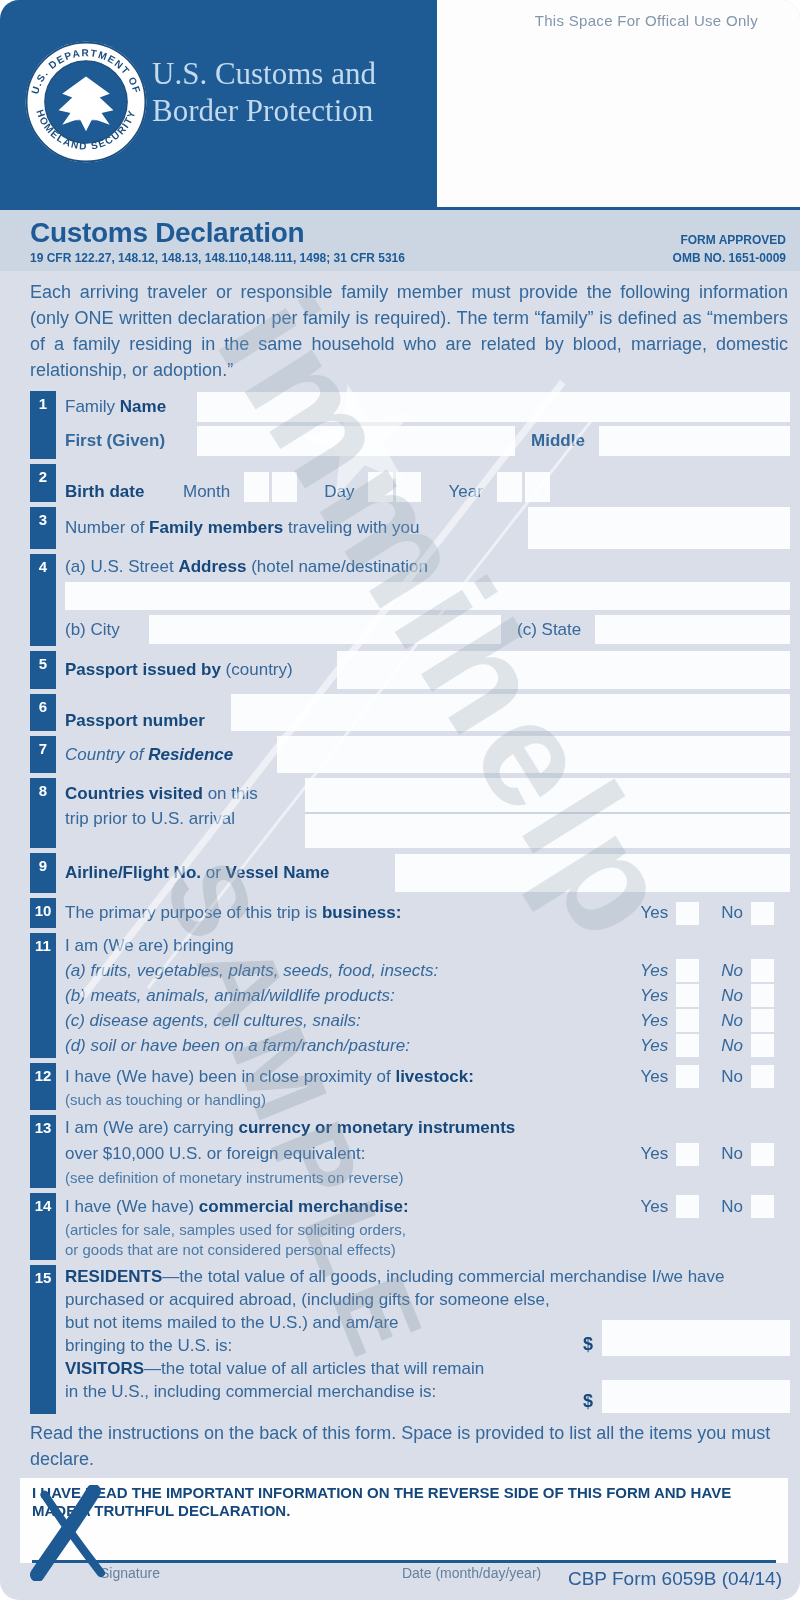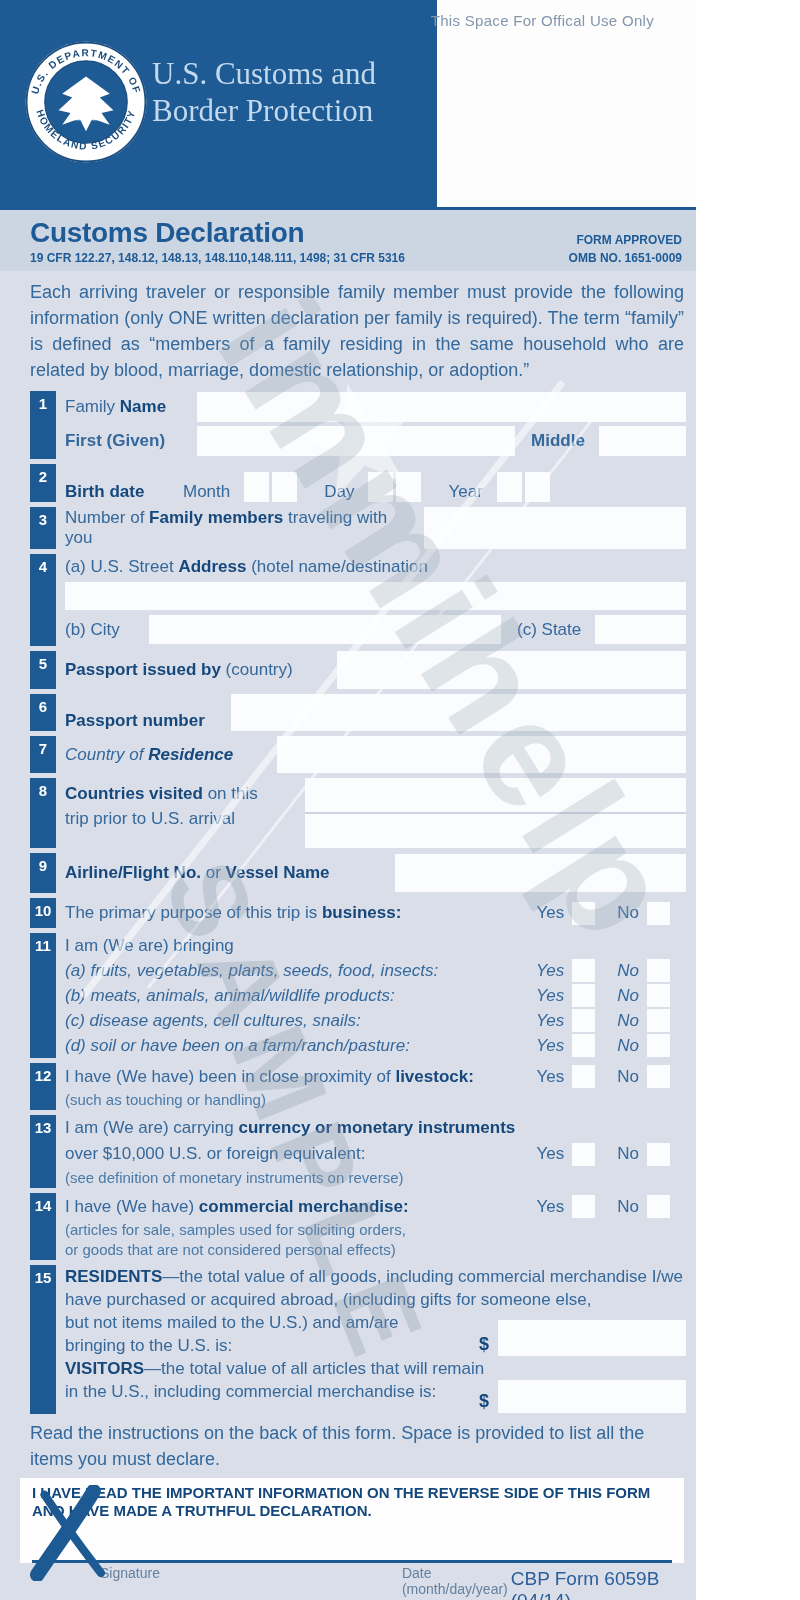--- a/index.html
+++ b/index.html
@@ -1,18 +1,18 @@
 <!DOCTYPE html>
 <html><head>
 <meta charset="utf-8">
 <style>
   html,body{margin:0;padding:0;}
   .page{
-    position:relative; width:696px; height:1600px; overflow:hidden;
-    background:#d9dee9; font-family:"Liberation Sans", sans-serif;
+    position:relative; width:800px; height:1600px; overflow:hidden;
+    background:#d9dee9; font-family:"Liberation Sans", sans-serif;border-radius:19px;
   }
   
   .hdr{position:relative; height:207px; background:#fdfdfd;}
   .hdr-blue{position:absolute; left:0; top:0; width:437px; height:207px; background:#1e5b94;}
   .official{position:absolute; right:42px; top:12px; font-size:15px; color:#8296ac; letter-spacing:.3px;}
   .seal{position:absolute; left:22px; top:38px;}
   .agency{position:absolute; left:152px; top:56px; font-family:"Liberation Serif", serif;
           font-size:31px; line-height:1.18; color:#c3d9ee;}
   
   .band{display:flex; align-items:flex-start; background:#ccd6e3; border-top:3px solid #1d5a94;

